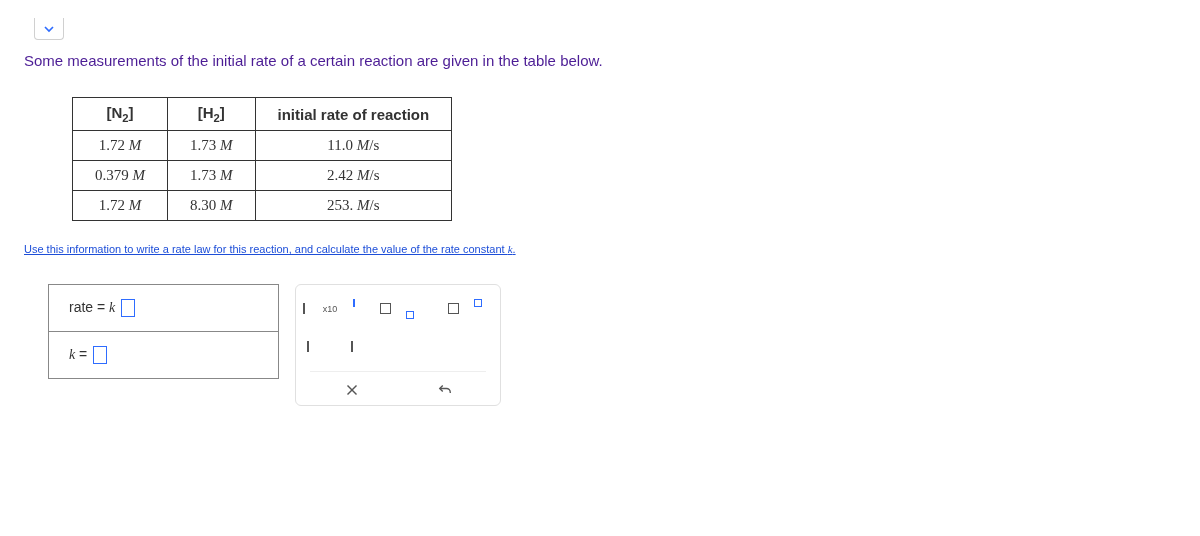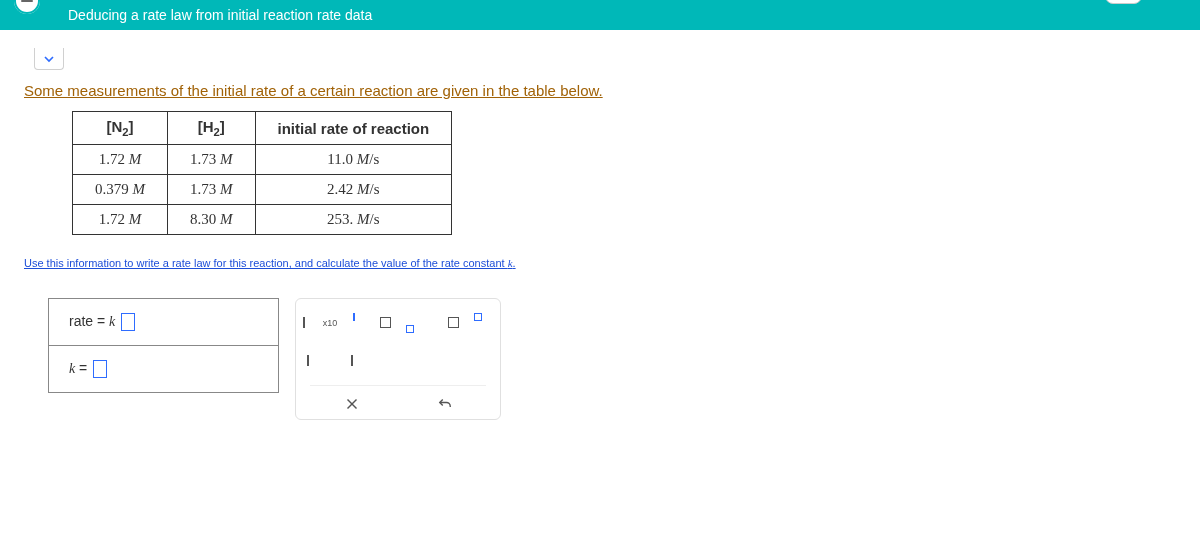--- a/index.html
+++ b/index.html
@@ -35,21 +35,21 @@
       border-left: 4px solid #00b8b8;
     }
     .content { padding: 18px 24px; position:relative; }
     .checkmark-box {
       width: 30px; height: 22px;
       border: 1px solid #d0d0d0; border-top:none; border-radius: 0 0 4px 4px;
       display:flex; align-items:center; justify-content:center;
       margin-left: 10px; margin-bottom: 12px;
     }
     .checkmark-box svg { width: 16px; height: 16px; stroke:#2e6cff; fill:none; stroke-width:2.5; }
-    .intro { font-size: 15px; color:#a16207; margin-bottom: 12px; text-decoration: underline; }
+    .intro { font-size: 15px; color:#4c1d95; margin-bottom: 28px; }
     .data-table { border-collapse: collapse; margin-left: 48px; margin-bottom: 20px; }
     .data-table td, .data-table th {
       border: 1px solid #333; padding: 6px 22px; text-align: center;
       font-size: 15px;
     }
     .data-table th { font-weight: bold; font-family: Arial; }
     .chem { font-family: "Times New Roman", serif; }
     .sub { font-size: 0.75em; vertical-align: sub; }
     .serif { font-family: "Times New Roman", serif; font-size: 16px; }
     .mol { font-style: italic; }
@@ -82,28 +82,20 @@
     .x10txt { font-size:9px; color:#555; margin:0 1px; }
     .dot { width:3px; height:3px; background:#555; border-radius:50%; display:inline-block; margin:0 4px; }
     .x-btn svg, .undo-btn svg { width:18px; height:18px; stroke:#555; fill:none; stroke-width:1.8; }
     .num-italic { font-family:"Times New Roman",serif; font-style:normal; }
   </style>
 </head>
 <body>
 
 <div class="page">
 
-  <div class="header-bar">
-    <div class="hamburger-slot">
-      <div class="line"></div>
-    </div>
-    <div class="header-title">Deducing a rate law from initial reaction rate data</div>
-    <div class="score-pill">0/3</div>
-    <div class="icon-right"></div>
-  </div>
 
   <div class="content">
 
     <div class="checkmark-box">
       <svg viewBox="0 0 24 24">
           <polyline points="6 9 12 15 18 9"></polyline>
         </svg>
     </div>
 
     <div class="intro">Some measurements of the initial rate of a certain reaction are given in the table below.</div>

